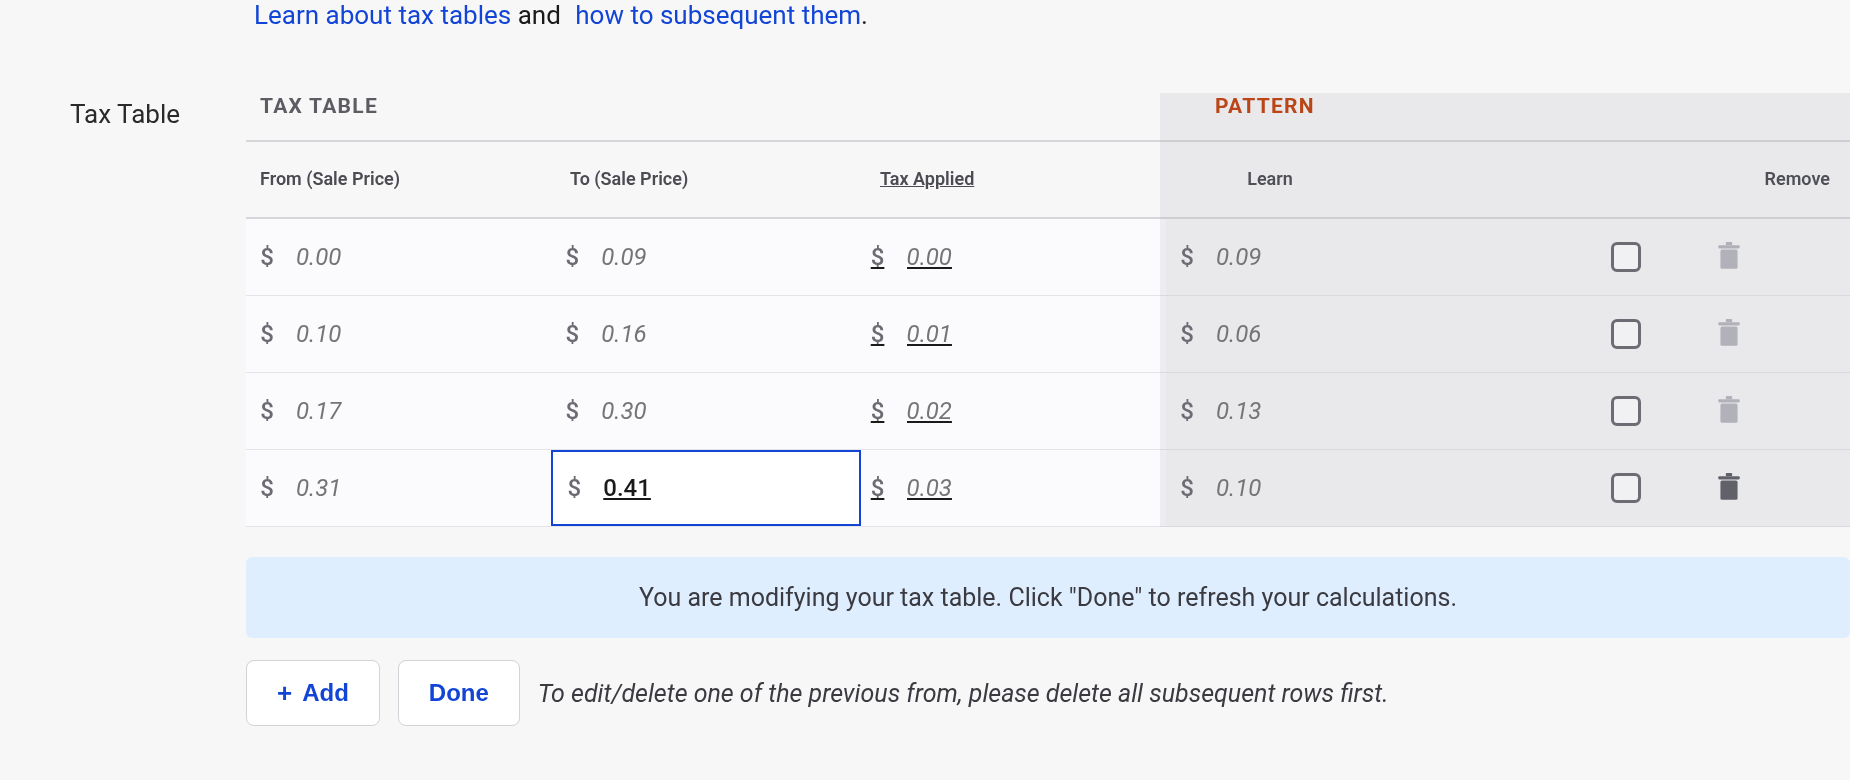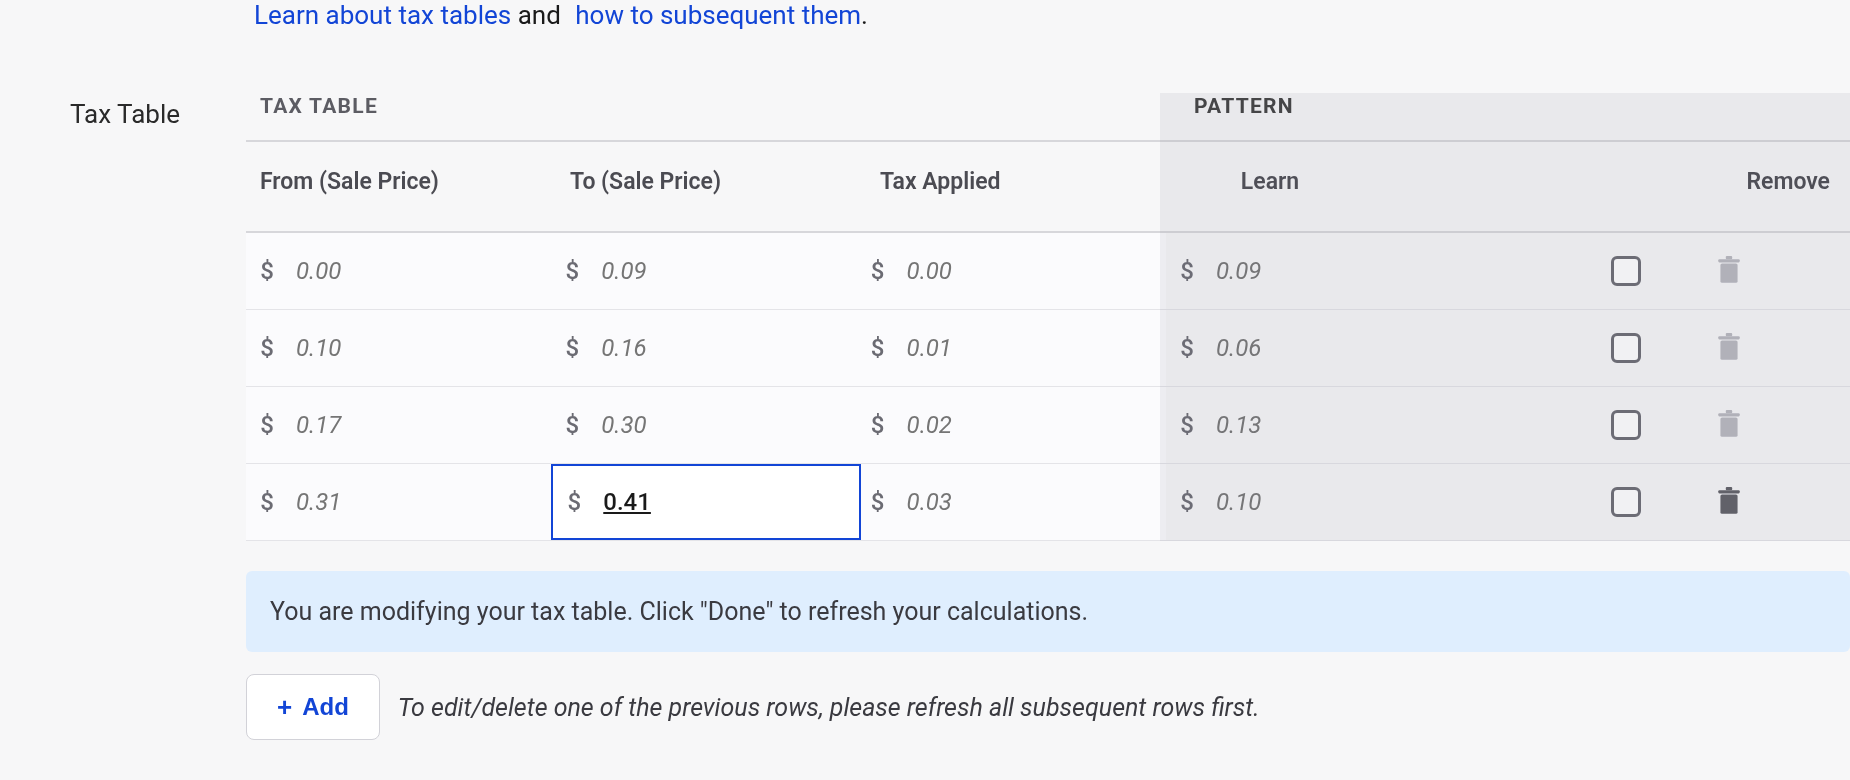--- a/index.html
+++ b/index.html
@@ -22,31 +22,31 @@
 
   .header-band {
     display:flex; align-items:center;
     border-bottom:2px solid #d7d7db;
     padding:0 14px 22px 14px;
   }
   .header-band .hb-left { width:920px; display:flex; align-items:center; gap:28px;}
   .hb-tag{ font-size:21px; letter-spacing:0.06em; font-weight:700; color:#5c5c63; text-transform:uppercase;}
   .hb-desc{ font-size:24px; font-style:italic; color:#5c5c63;}
   .hb-right{ flex:1; padding-left:14px;}
-  .hb-right .hb-tag{ color:#404040;}
+  .hb-right .hb-tag{ color:#c2410c;margin-left:21px;}
 
   .col-head{
     display:flex; align-items:center;
-    padding:26px 14px 36px 14px;
+    padding:26px 14px 28px 14px;
     border-bottom:2px solid #d7d7db;
-    color:#4b4b52; font-size:23px; font-weight:600;
+    color:#4b4b52; font-size:18px; font-weight:600;
   }
   .c-from{ width:310px;}
   .c-to{ width:310px;}
-  .c-tax{ width:300px;}
+  .c-tax{ width:300px;text-decoration:underline;}
   .c-diff{ width:370px;}
   .c-repeat{ width:180px; text-align:center;}
   .c-remove{ flex:1; text-align:right; padding-right:6px;}
 
   .row{
     display:flex; align-items:center;
     padding:20px 14px;
     border-bottom:1px solid #e4e4e8;
   }
   
@@ -90,20 +90,21 @@
   .trash.dim svg{ fill:#b8b8bf;}
   .trash.on svg{ fill:#5f5f66;}
 
   .banner{
     margin-top:30px;
     background:#dfeefe;
     border-radius:6px;
     padding:26px 24px;
     color:#3a3a40;
     font-size:25px;
+    text-align:center;
   }
 
   .actions{
     display:flex; align-items:center; gap:18px;
     margin-top:22px;
   }
   .btn{
     border:1px solid #d2d2d8; background:#fff; border-radius:8px;
     padding:18px 30px; font-size:24px; font-weight:700; color:#1245d6;
     display:flex; align-items:center; gap:10px; cursor:pointer;
@@ -310,21 +311,24 @@
         <div class="pattern-overlay"></div>
       </div>
 
       <div class="banner">You are modifying your tax table. Click "Done" to refresh your calculations.</div>
 
       <div class="actions">
         <button class="btn">
           <span class="plus">+</span>
           <span>Add</span>
         </button>
-        <span class="hint">To edit/delete one of the previous rows, please refresh all subsequent rows first.</span>
+        <button class="btn">
+          <span>Done</span>
+        </button>
+        <span class="hint">To edit/delete one of the previous from, please delete all subsequent rows first.</span>
       </div>
     </div>
   </div>
 </div>
 
 <svg width="0" height="0" style="position:absolute">
   <symbol id="trash-sym" viewBox="0 0 24 28">
     <rect x="4" y="7" width="16" height="18" rx="1.5"></rect>
     <rect x="2" y="3" width="20" height="3" rx="1"></rect>
     <rect x="9" y="0" width="6" height="3" rx="1"></rect>

